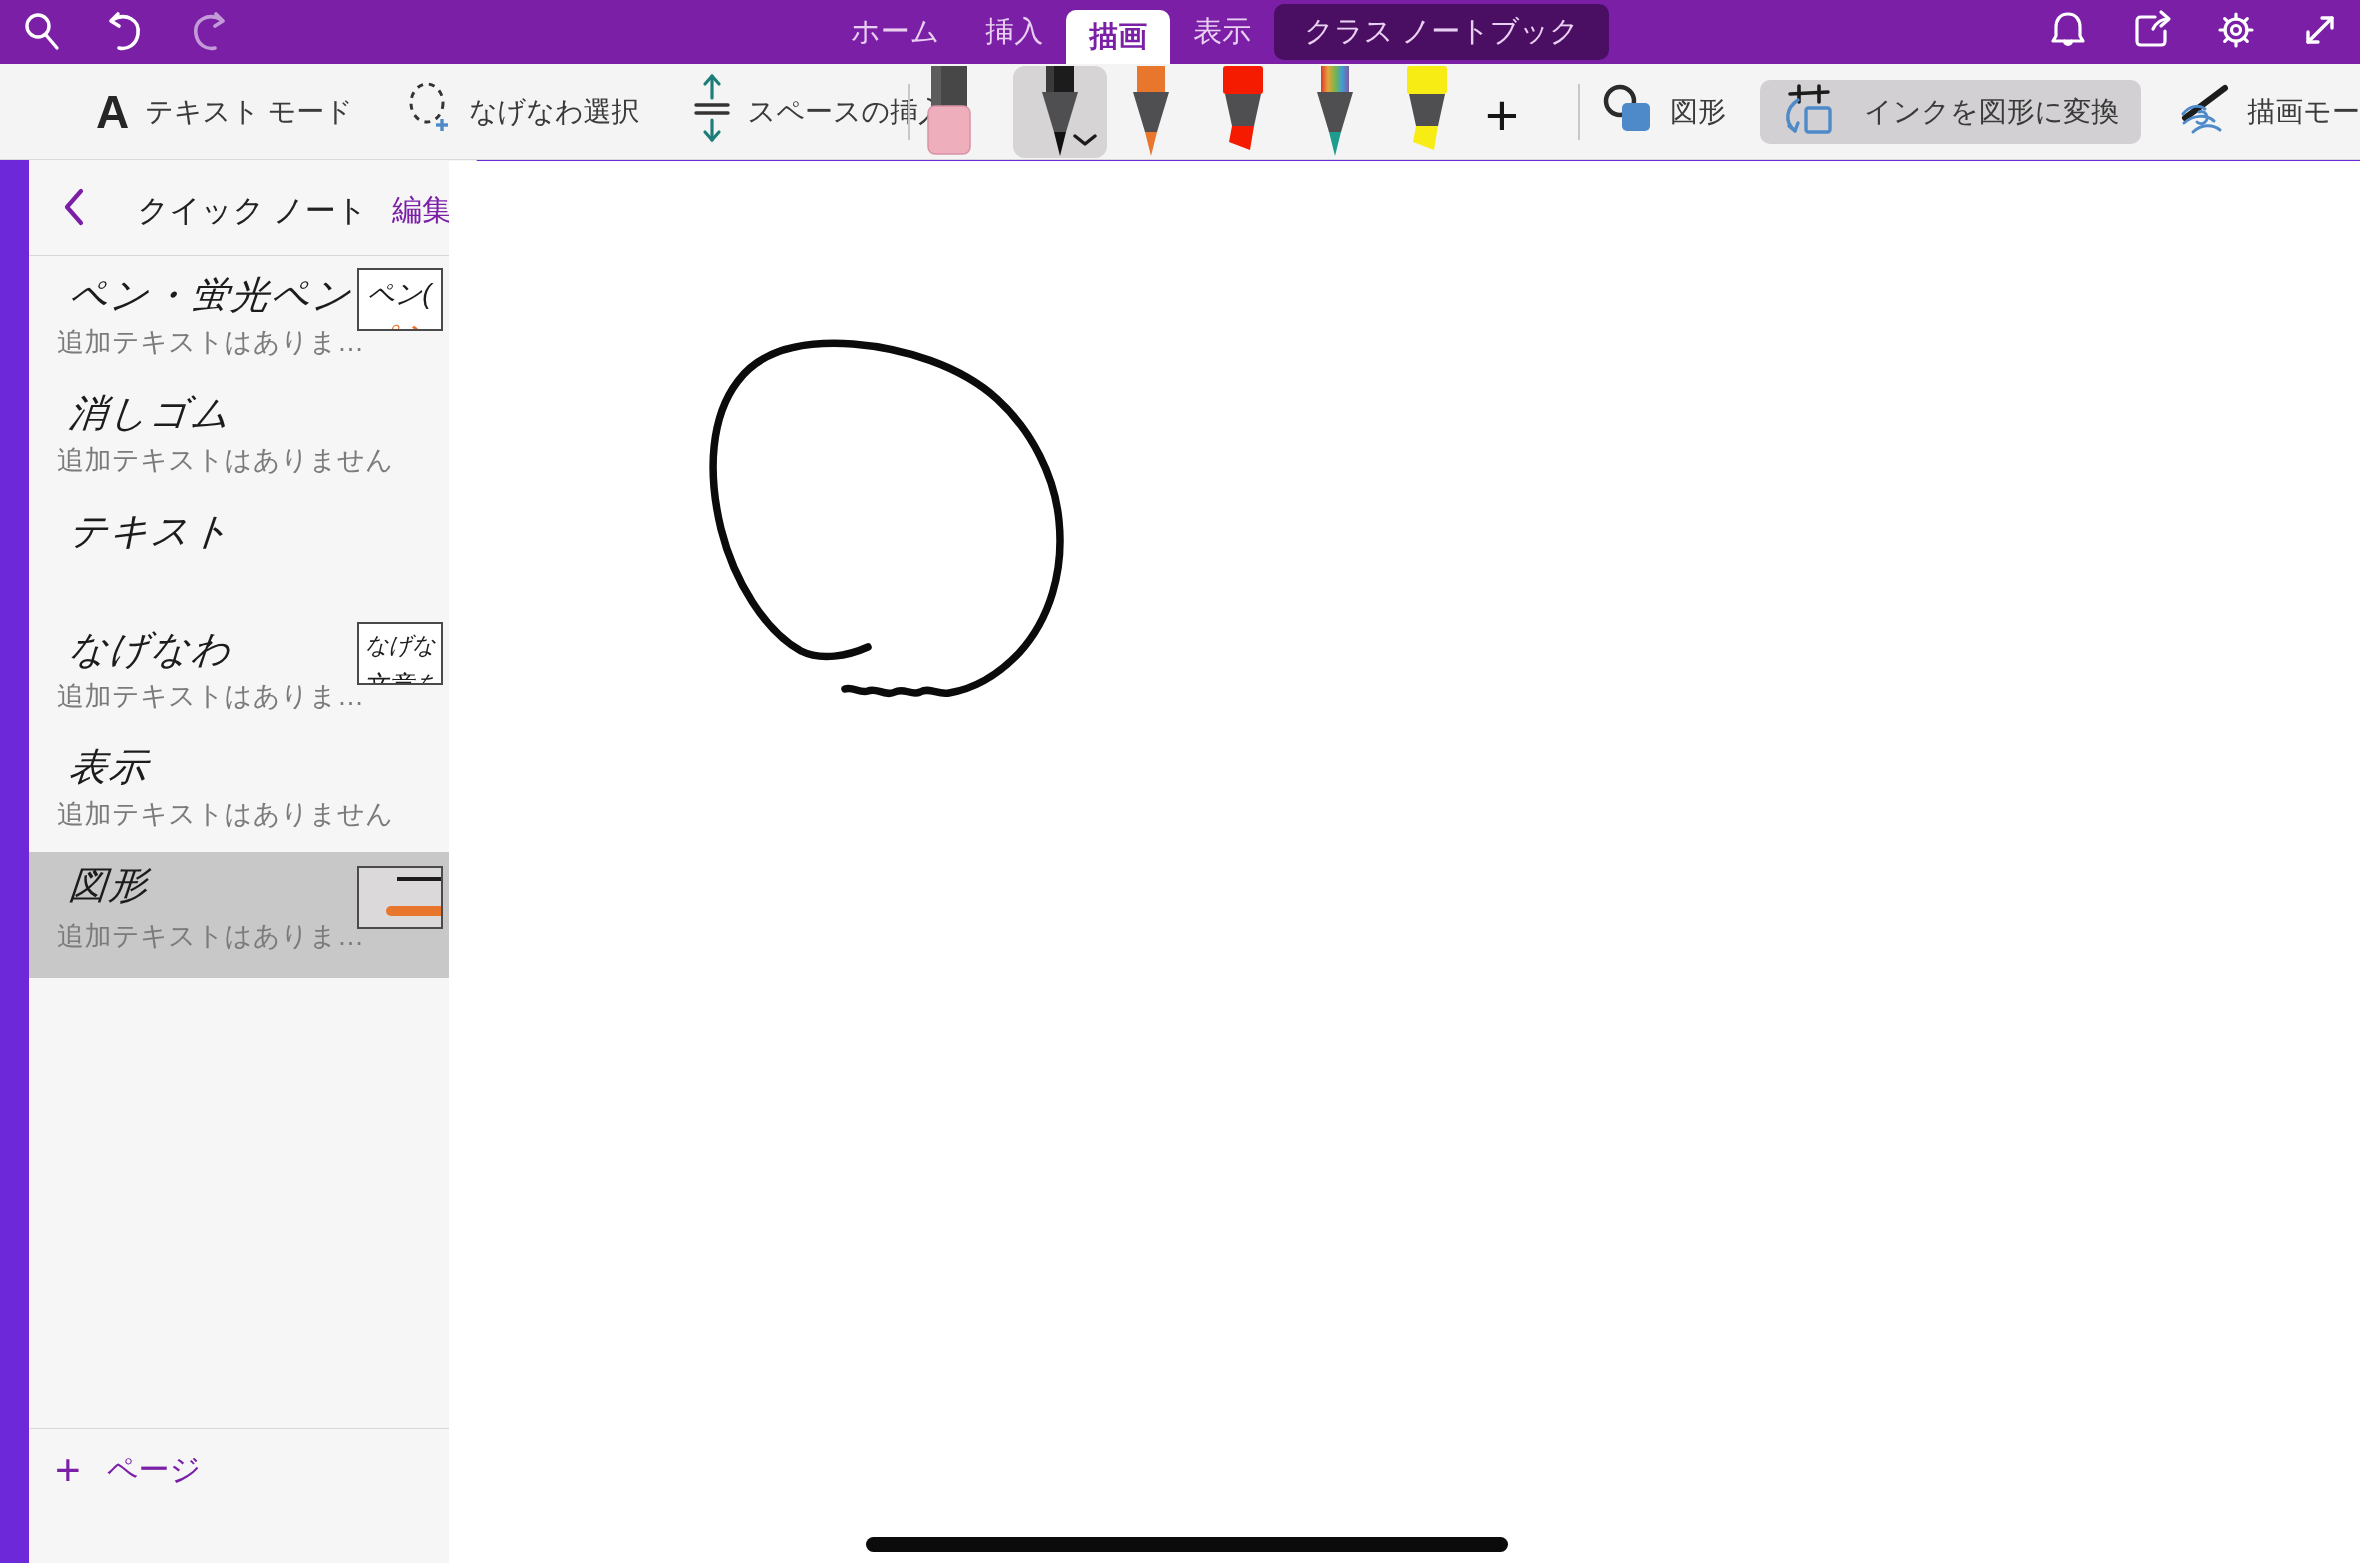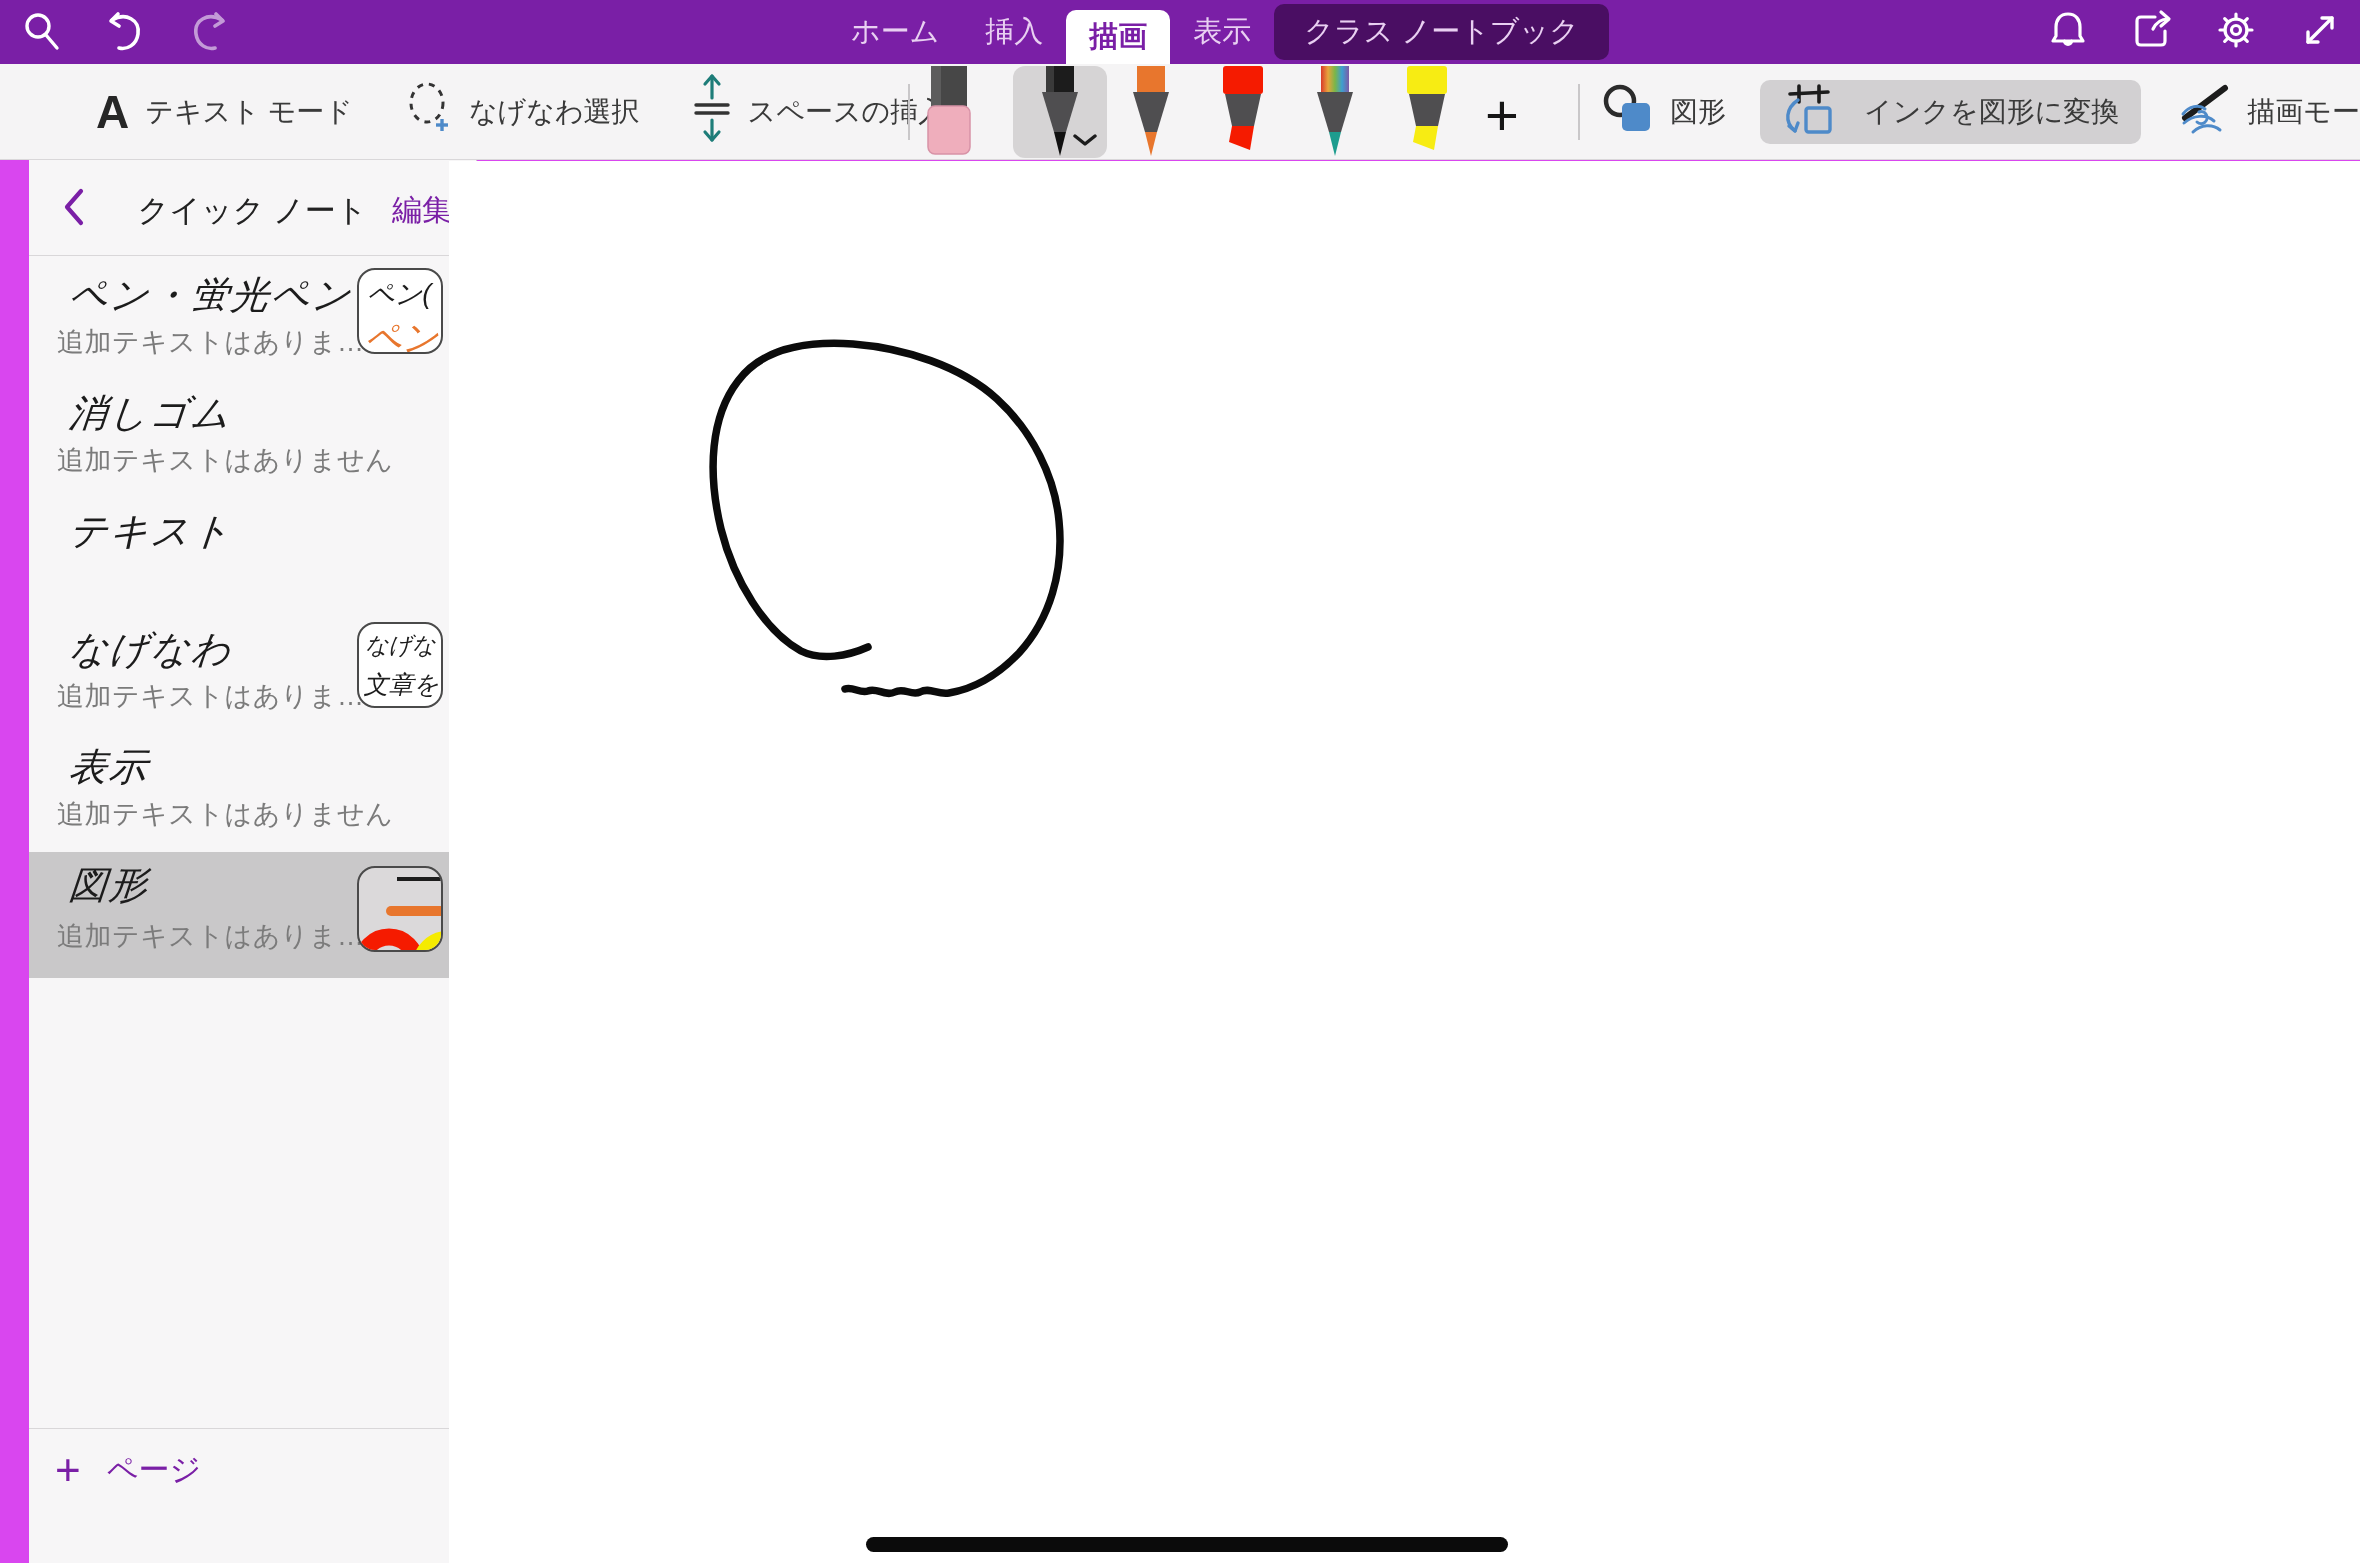--- a/index.html
+++ b/index.html
@@ -10,21 +10,21 @@
     --sel-row:#C9C8C9;
     --teal:#1E7D79;
     --blue:#4E8AC9;
     --ink:#0B0B0B;
     --label:#3A3A3A;
     --subtitle:#7B7B7B;
   }
   *{margin:0;padding:0;box-sizing:border-box;}
   html,body{width:2360px;height:1563px;}
   body{font-family:"Liberation Sans","DejaVu Sans",sans-serif;}
-  #app{position:relative;width:2360px;height:1563px;overflow:hidden;background:#d946ef;}
+  #app{position:relative;width:2360px;height:1563px;overflow:hidden;background:#6d28d9;}
 
   
   .topbar{position:absolute;left:0;top:0;width:2360px;height:64px;background:var(--purple);}
   .icon-btn{position:absolute;top:8px;width:48px;height:48px;display:flex;align-items:center;justify-content:center;background:none;border:none;cursor:pointer;}
   .icon-btn svg{display:block;}
   .tabs{position:absolute;left:828px;top:0;height:64px;display:flex;align-items:center;}
   .tab{height:64px;display:flex;align-items:center;padding:0 23px;color:#E9D0F2;font-size:29px;white-space:nowrap;cursor:pointer;}
   .tab.selected{background:#fff;color:var(--purple);height:54px;align-self:flex-end;border-radius:10px 10px 0 0;font-weight:700;}
   .tab.dark{background:var(--dark-tab);height:56px;border-radius:10px;padding:0 30px;}
   .topbar-right{position:absolute;right:16px;top:8px;display:flex;gap:36px;}
@@ -46,21 +46,21 @@
   
   .sidebar{position:absolute;left:0;top:160px;width:448px;height:1403px;background:var(--sidebar-bg);border-right:1px solid #CBC9CB;margin-left:29px;}
   .sb-header{position:absolute;left:0;top:0;width:100%;height:96px;border-bottom:1px solid #D9D7D9;}
   .sb-title{position:absolute;left:0;right:0;top:30px;text-align:center;font-size:31px;color:#222;}
   .sb-back{position:absolute;left:34px;top:28px;background:none;border:none;cursor:pointer;}
   .sb-edit{position:absolute;right:24px;top:30px;background:none;border:none;cursor:pointer;font-size:30px;color:var(--purple);text-align:right;}
   .page-row{position:absolute;left:0;width:448px;height:118px;cursor:pointer;}
   .page-row.selected{background:var(--sel-row);height:126px;}
   .row-title{position:absolute;left:40px;top:8px;font-size:38px;color:#1C1C1C;font-style:italic;transform:skewX(-5deg);letter-spacing:2px;white-space:nowrap;}
   .row-sub{position:absolute;left:28px;top:62px;font-size:27px;color:var(--subtitle);letter-spacing:.5px;white-space:nowrap;}
-  .thumb{position:absolute;left:328px;top:6px;width:86px;height:86px;background:#fff;border:2.5px solid #4A4A4A;border-radius:18px;overflow:hidden;}
+  .thumb{position:absolute;left:328px;top:6px;width:86px;height:63px;background:#fff;border:2.5px solid #4A4A4A;border-radius:0;overflow:hidden;}
   .thumb .t1a{position:absolute;left:8px;top:6px;font-size:27px;font-style:italic;color:#1c1c1c;white-space:nowrap;}
   .thumb .t1b{position:absolute;left:6px;top:44px;font-size:36px;font-style:italic;color:#E8762D;white-space:nowrap;text-align:center;}
   .thumb .t4a{position:absolute;left:6px;top:6px;font-size:23px;font-style:italic;color:#1c1c1c;white-space:nowrap;}
   .thumb .t4b{position:absolute;right:2px;top:44px;font-size:25px;font-style:italic;color:#1c1c1c;white-space:nowrap;}
   .sb-footer-div{position:absolute;left:0;top:1268px;width:100%;height:1px;background:#D9D7D9;}
   .add-page{position:absolute;left:26px;top:1288px;display:flex;align-items:center;gap:26px;background:none;border:none;cursor:pointer;color:var(--purple);}
   .add-page .pluslbl{font-size:44px;font-weight:300;line-height:1;}
   .add-page .pglbl{font-size:31px;}
 
   

